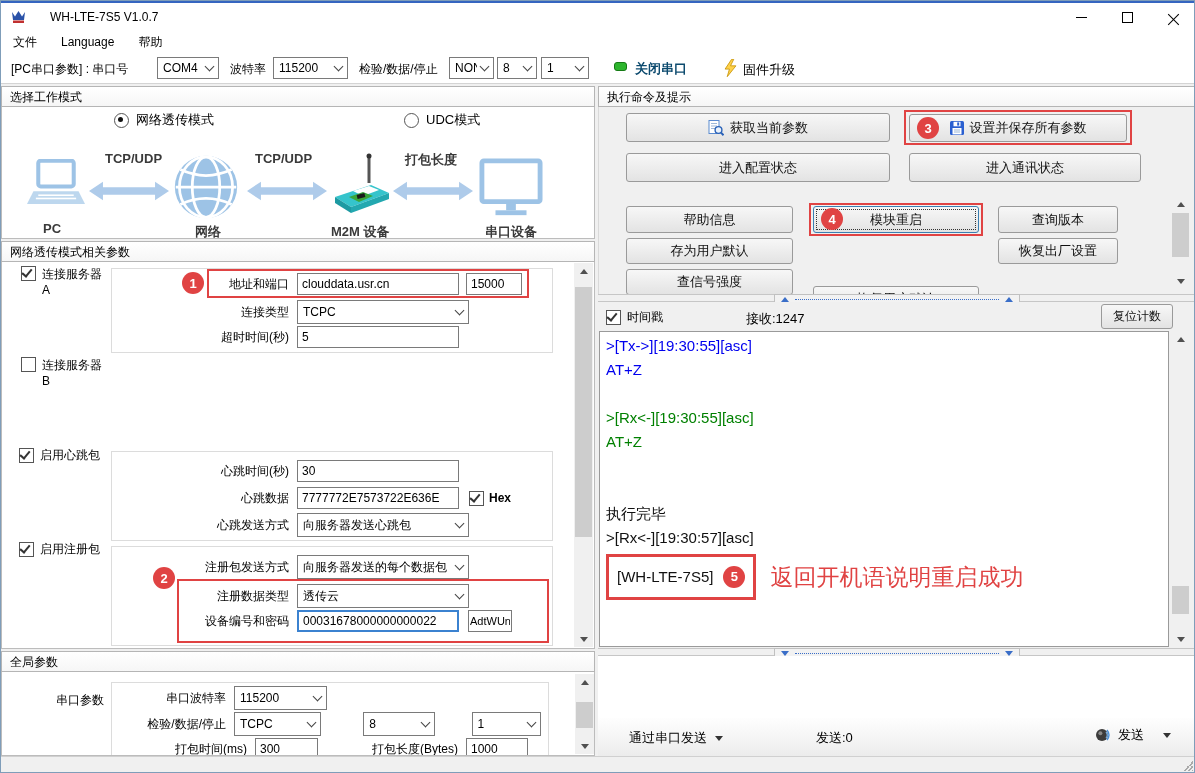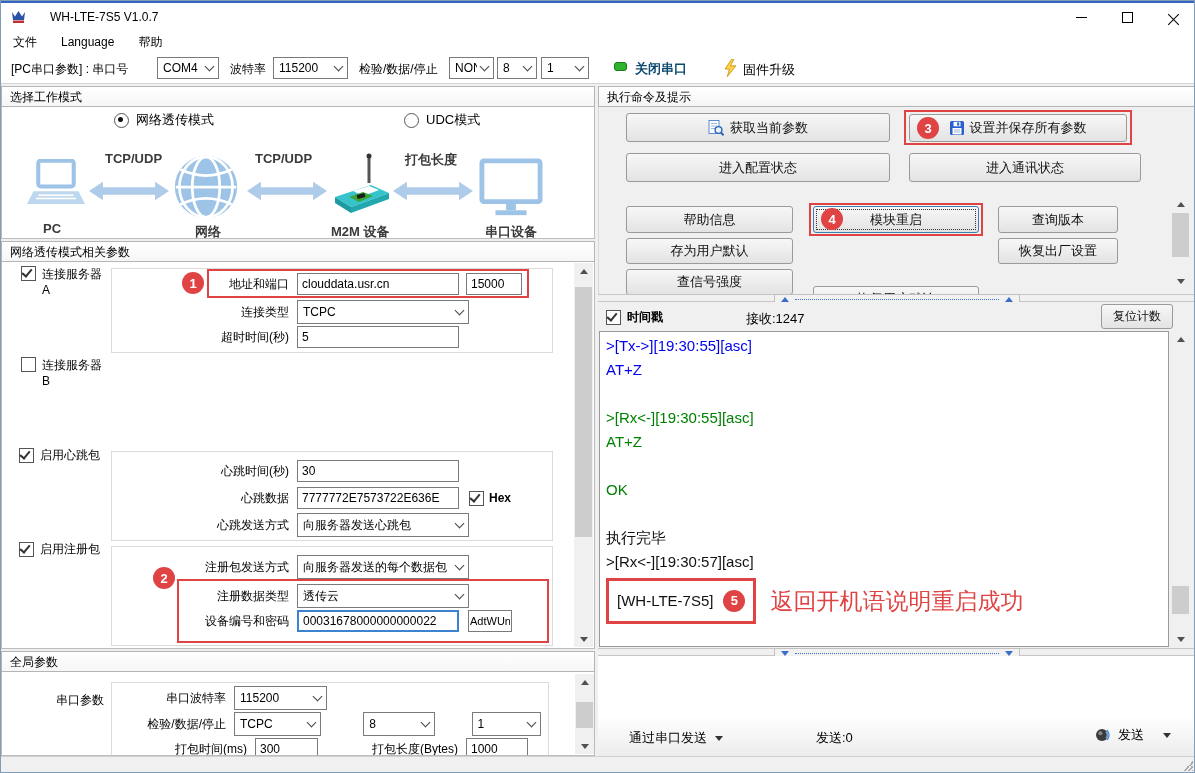--- a/index.html
+++ b/index.html
@@ -433,38 +433,37 @@
 
   <div class="abs hsplit" style="left:597px;top:293px;width:598px;">
     <div class="split-handle">
       <span class="btri up"></span>
       <span class="split-dots"></span>
       <span class="btri up"></span>
     </div>
   </div>
 
   <div class="abs" style="left:597px;top:301px;width:598px;height:29px;background:#f0f0f0;">
-    <div class="abs frow" style="left:8px;top:7px;gap:6px;font-weight:bold;">
+    <div class="abs frow" style="left:8px;top:7px;gap:6px;">
       <span class="cb on"></span>
       <span>时间戳</span>
     </div>
     <span class="abs" style="left:148px;top:8px;font-size:13px;">接收:1247</span>
     <div class="abs btn" style="left:503px;top:2px;width:72px;height:25px;font-size:12px;">
       <span>复位计数</span>
     </div>
   </div>
 
   <div class="abs logarea" style="left:598px;top:330px;width:570px;height:316px;">
     <div class="log-line c-blue">&gt;[Tx-&gt;][19:30:55][asc]</div>
       <div class="log-line c-blue">AT+Z</div>
       <div class="log-line c-black">&nbsp;</div>
       <div class="log-line c-green">&gt;[Rx&lt;-][19:30:55][asc]</div>
       <div class="log-line c-green">AT+Z</div>
       <div class="log-line c-black">&nbsp;</div>
-      <div class="log-line c-green">OK</div>
       <div class="log-line c-black">&nbsp;</div>
       <div class="log-line c-black">执行完毕</div>
       <div class="log-line c-black">&gt;[Rx&lt;-][19:30:57][asc]</div>
       <div id="boot-row" class="bootrow">
       <div class="bootbox">
         <span>[WH-LTE-7S5]</span>
         <span class="badge">5</span>
       </div>
       <span class="annotation">返回开机语说明重启成功</span>
     </div>

